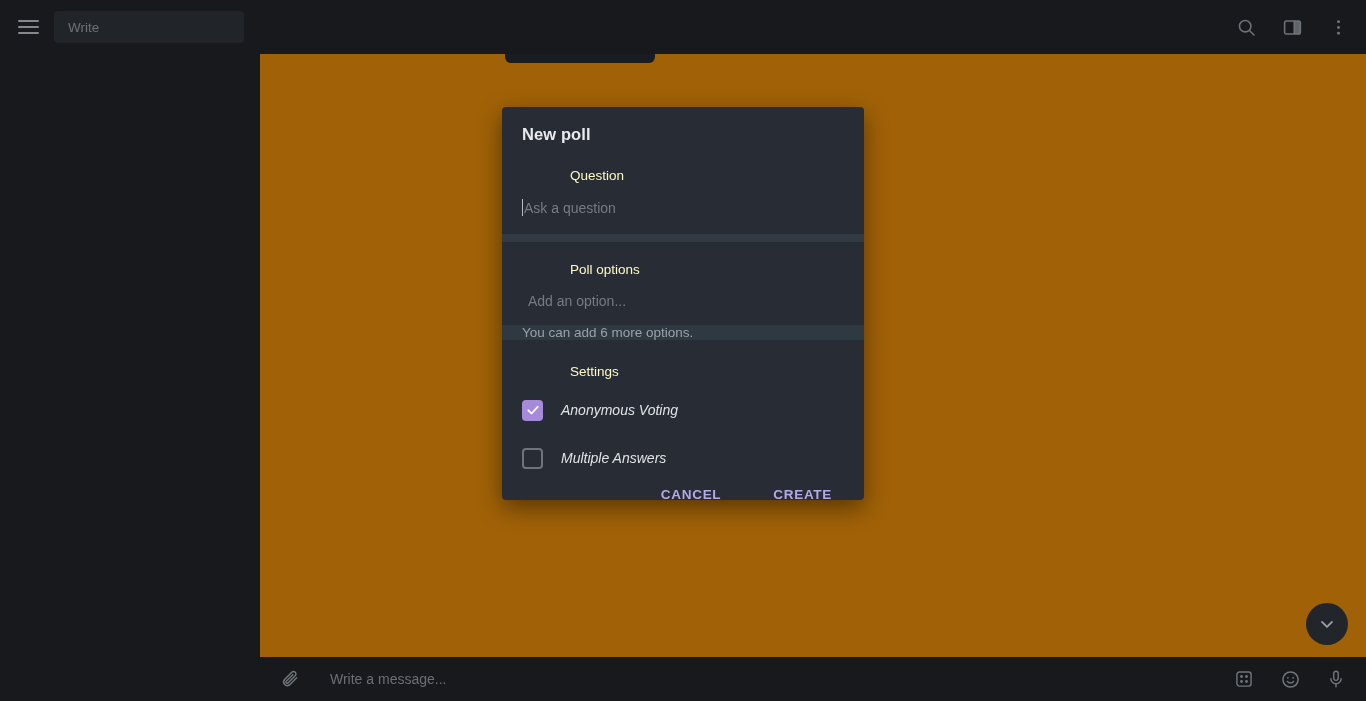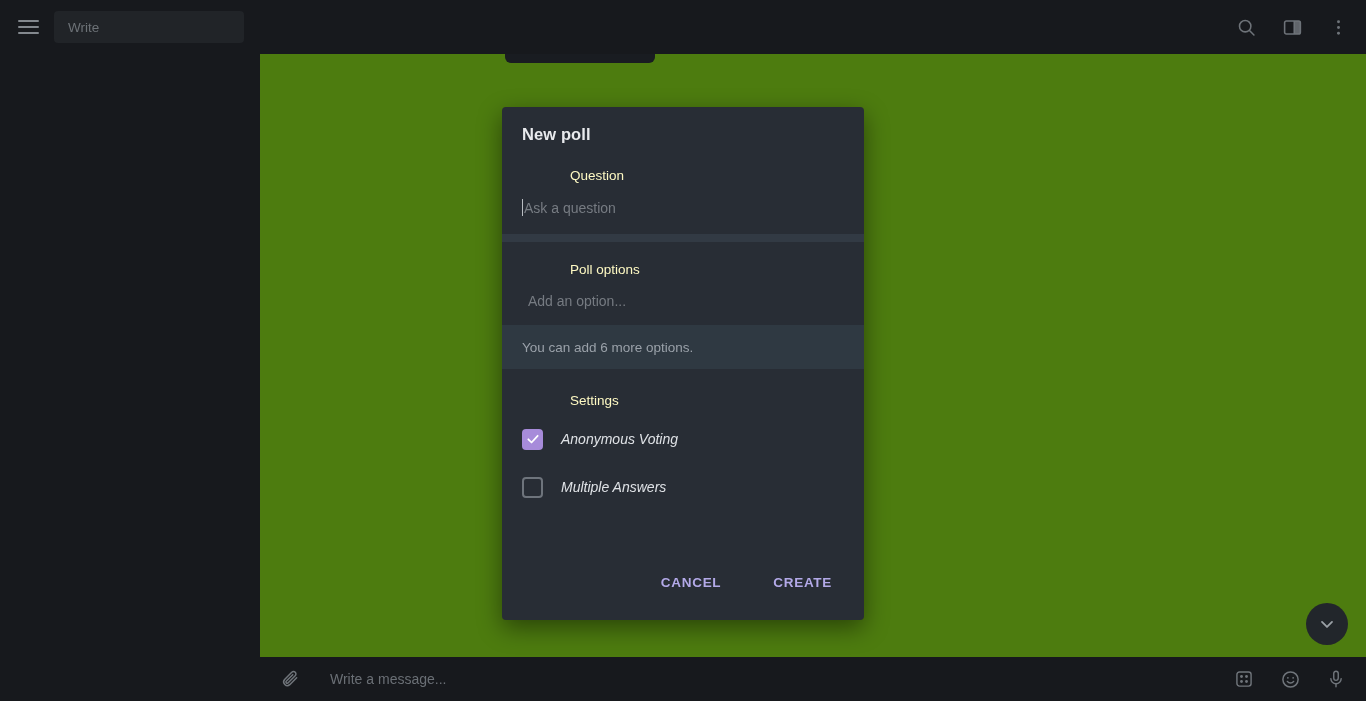--- a/index.html
+++ b/index.html
@@ -90,21 +90,21 @@
     height: 647px;
     background: #17191d;
   }
 
   
   .chat {
     position: absolute;
     top: 54px; left: 260px;
     width: 1106px;
     height: 647px;
-    background: #4d7c0f;
+    background: #a16207;
   }
   .msg-stub {
     position: absolute;
     top: 0; left: 245px;
     width: 150px; height: 9px;
     background: #191c21;
     border-radius: 0 0 6px 6px;
   }
 
   
@@ -165,21 +165,21 @@
     pointer-events: none;
     user-select: none;
   }
 
   
   .dialog {
     position: absolute;
     left: 502px;
     top: 107px;
     width: 362px;
-    height: 513px;
+    height: 393px;
     background: #282d35;
     border-radius: 4px;
     box-shadow: 0 8px 24px rgba(0,0,0,.45);
     overflow: hidden;
     display: flex;
     flex-direction: column;
   }
   .dlg-title {
     font-size: 16.5px;
     font-weight: bold;

